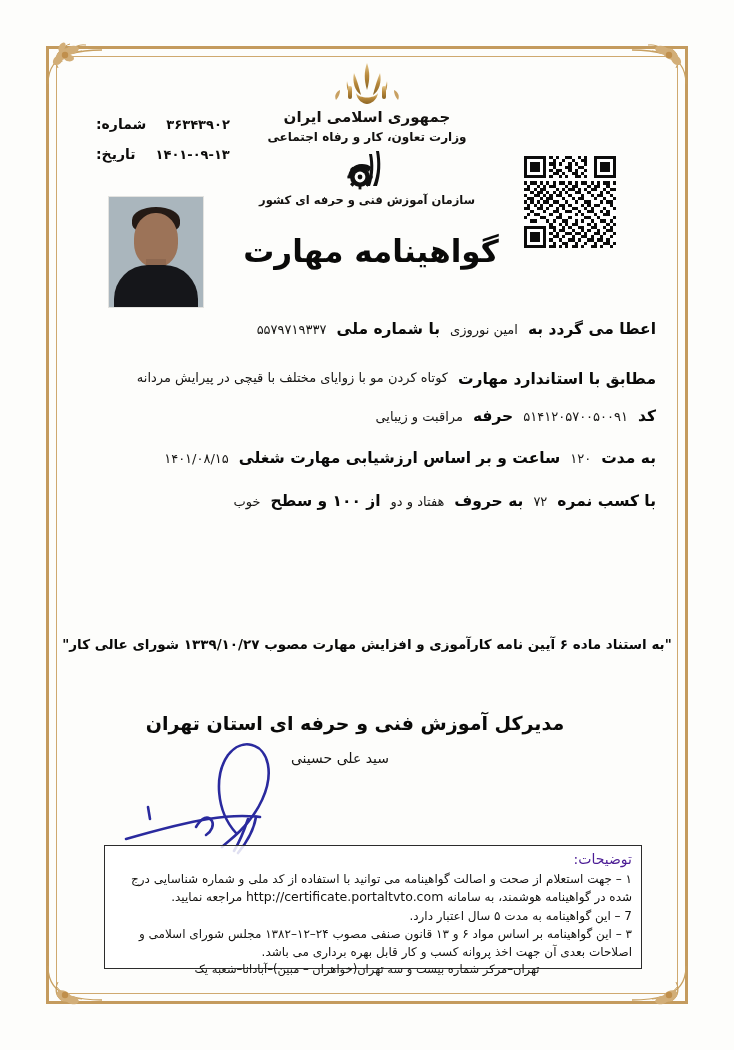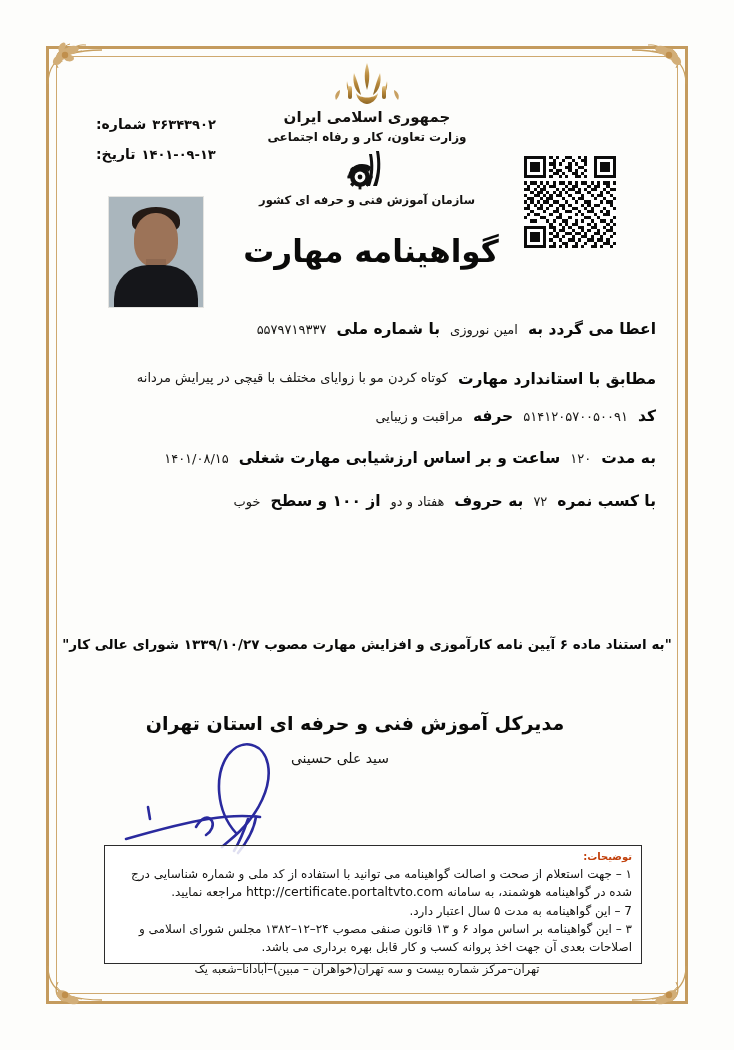--- a/index.html
+++ b/index.html
@@ -97,21 +97,21 @@
   }
   .meta-row {
     font-size: 13.5px;
     color: #0d0c0b;
     margin-bottom: 14px;
     white-space: nowrap;
     display: flex;
     flex-direction: row-reverse;
     justify-content: flex-start;
     align-items: baseline;
-    gap: 6px;
+    gap: 20px;
   }
   .meta-label { font-weight: 700; font-size: 14px; }
   .meta-value { font-weight: 600; font-size: 13px; letter-spacing: .3px; }
 
   
   .photo-box {
     position: absolute;
     left: 108px;
     top: 196px;
     width: 94px;
@@ -265,23 +265,23 @@
     position: absolute;
     left: 104px;
     right: 92px;
     top: 845px;
     border: 1.5px solid #2c2c2c;
     padding: 5px 9px 7px 9px;
     box-sizing: border-box;
     background: rgba(255,255,255,0.85);
   }
   .notes-title {
-    font-size: 10px;
-    font-weight: 700;
-    color: #c2410c;
+    font-size: 14px;
+    font-weight: 400;
+    color: #4c1d95;
     margin-bottom: 3px;
   }
   .note-line {
     font-size: 12px;
     color: #141310;
     line-height: 1.5;
   }
   .note-url {
     font-family: "DejaVu Sans", "Liberation Sans", sans-serif;
     direction: ltr;

